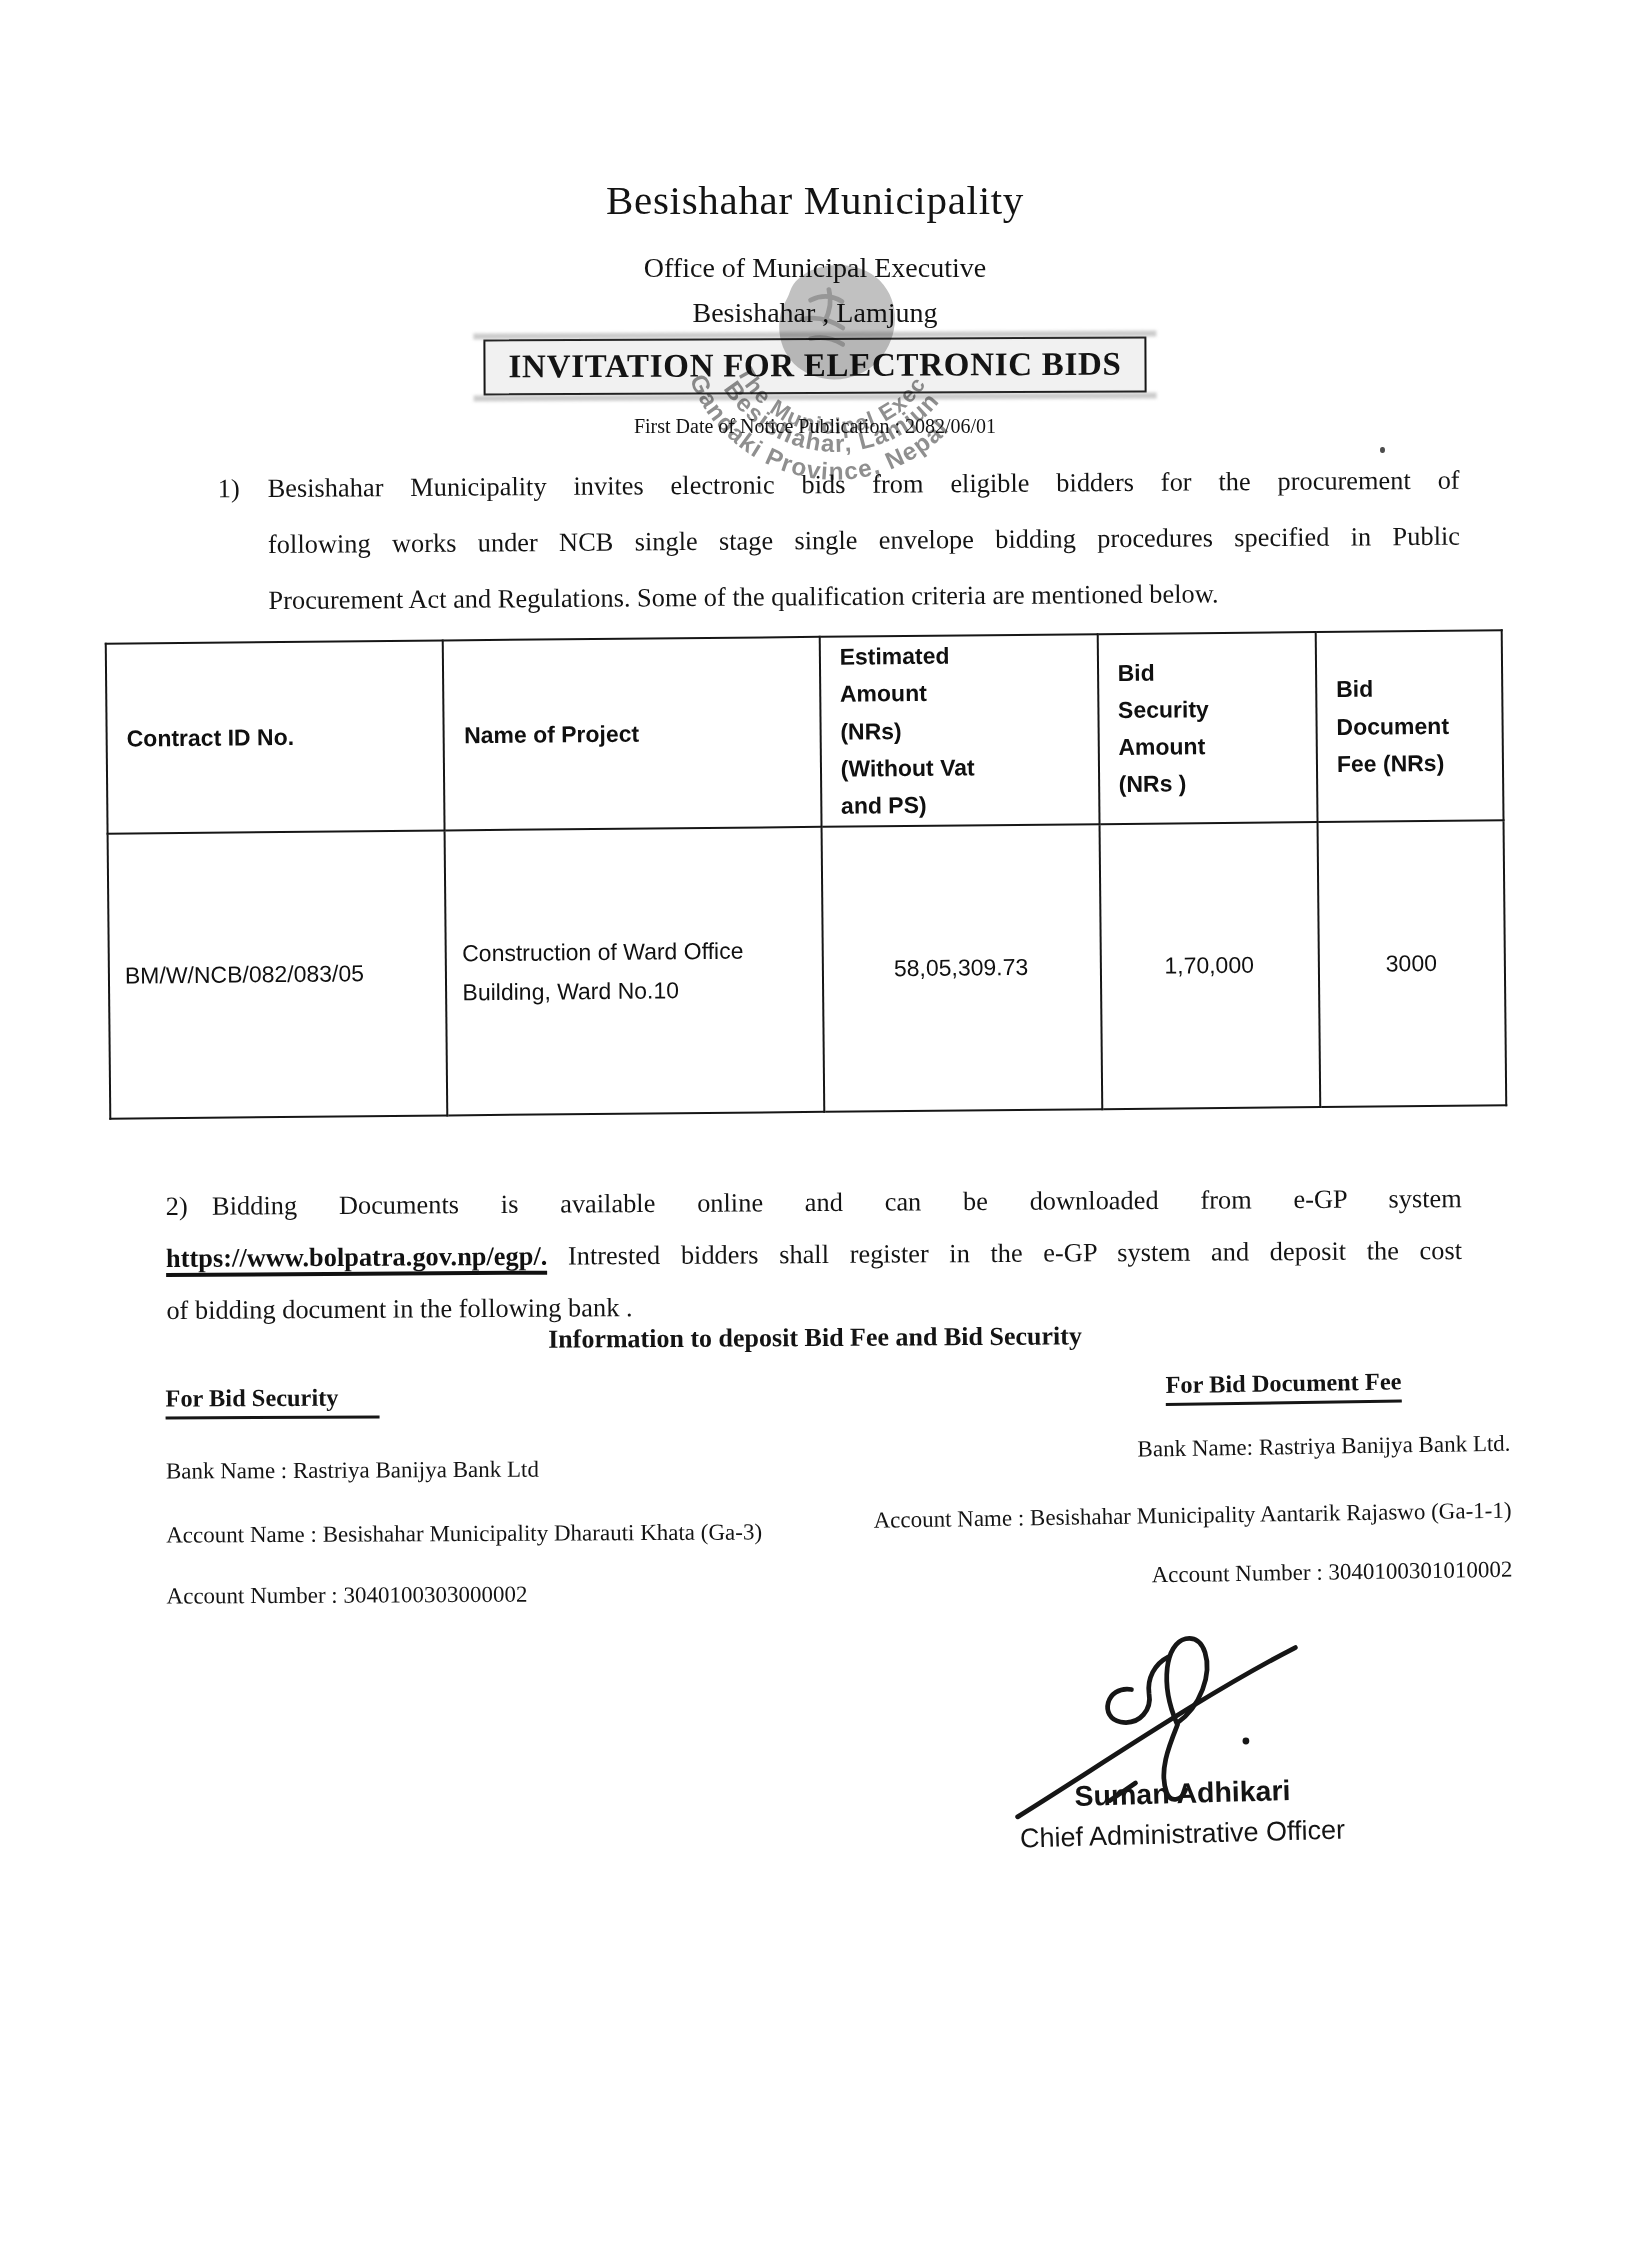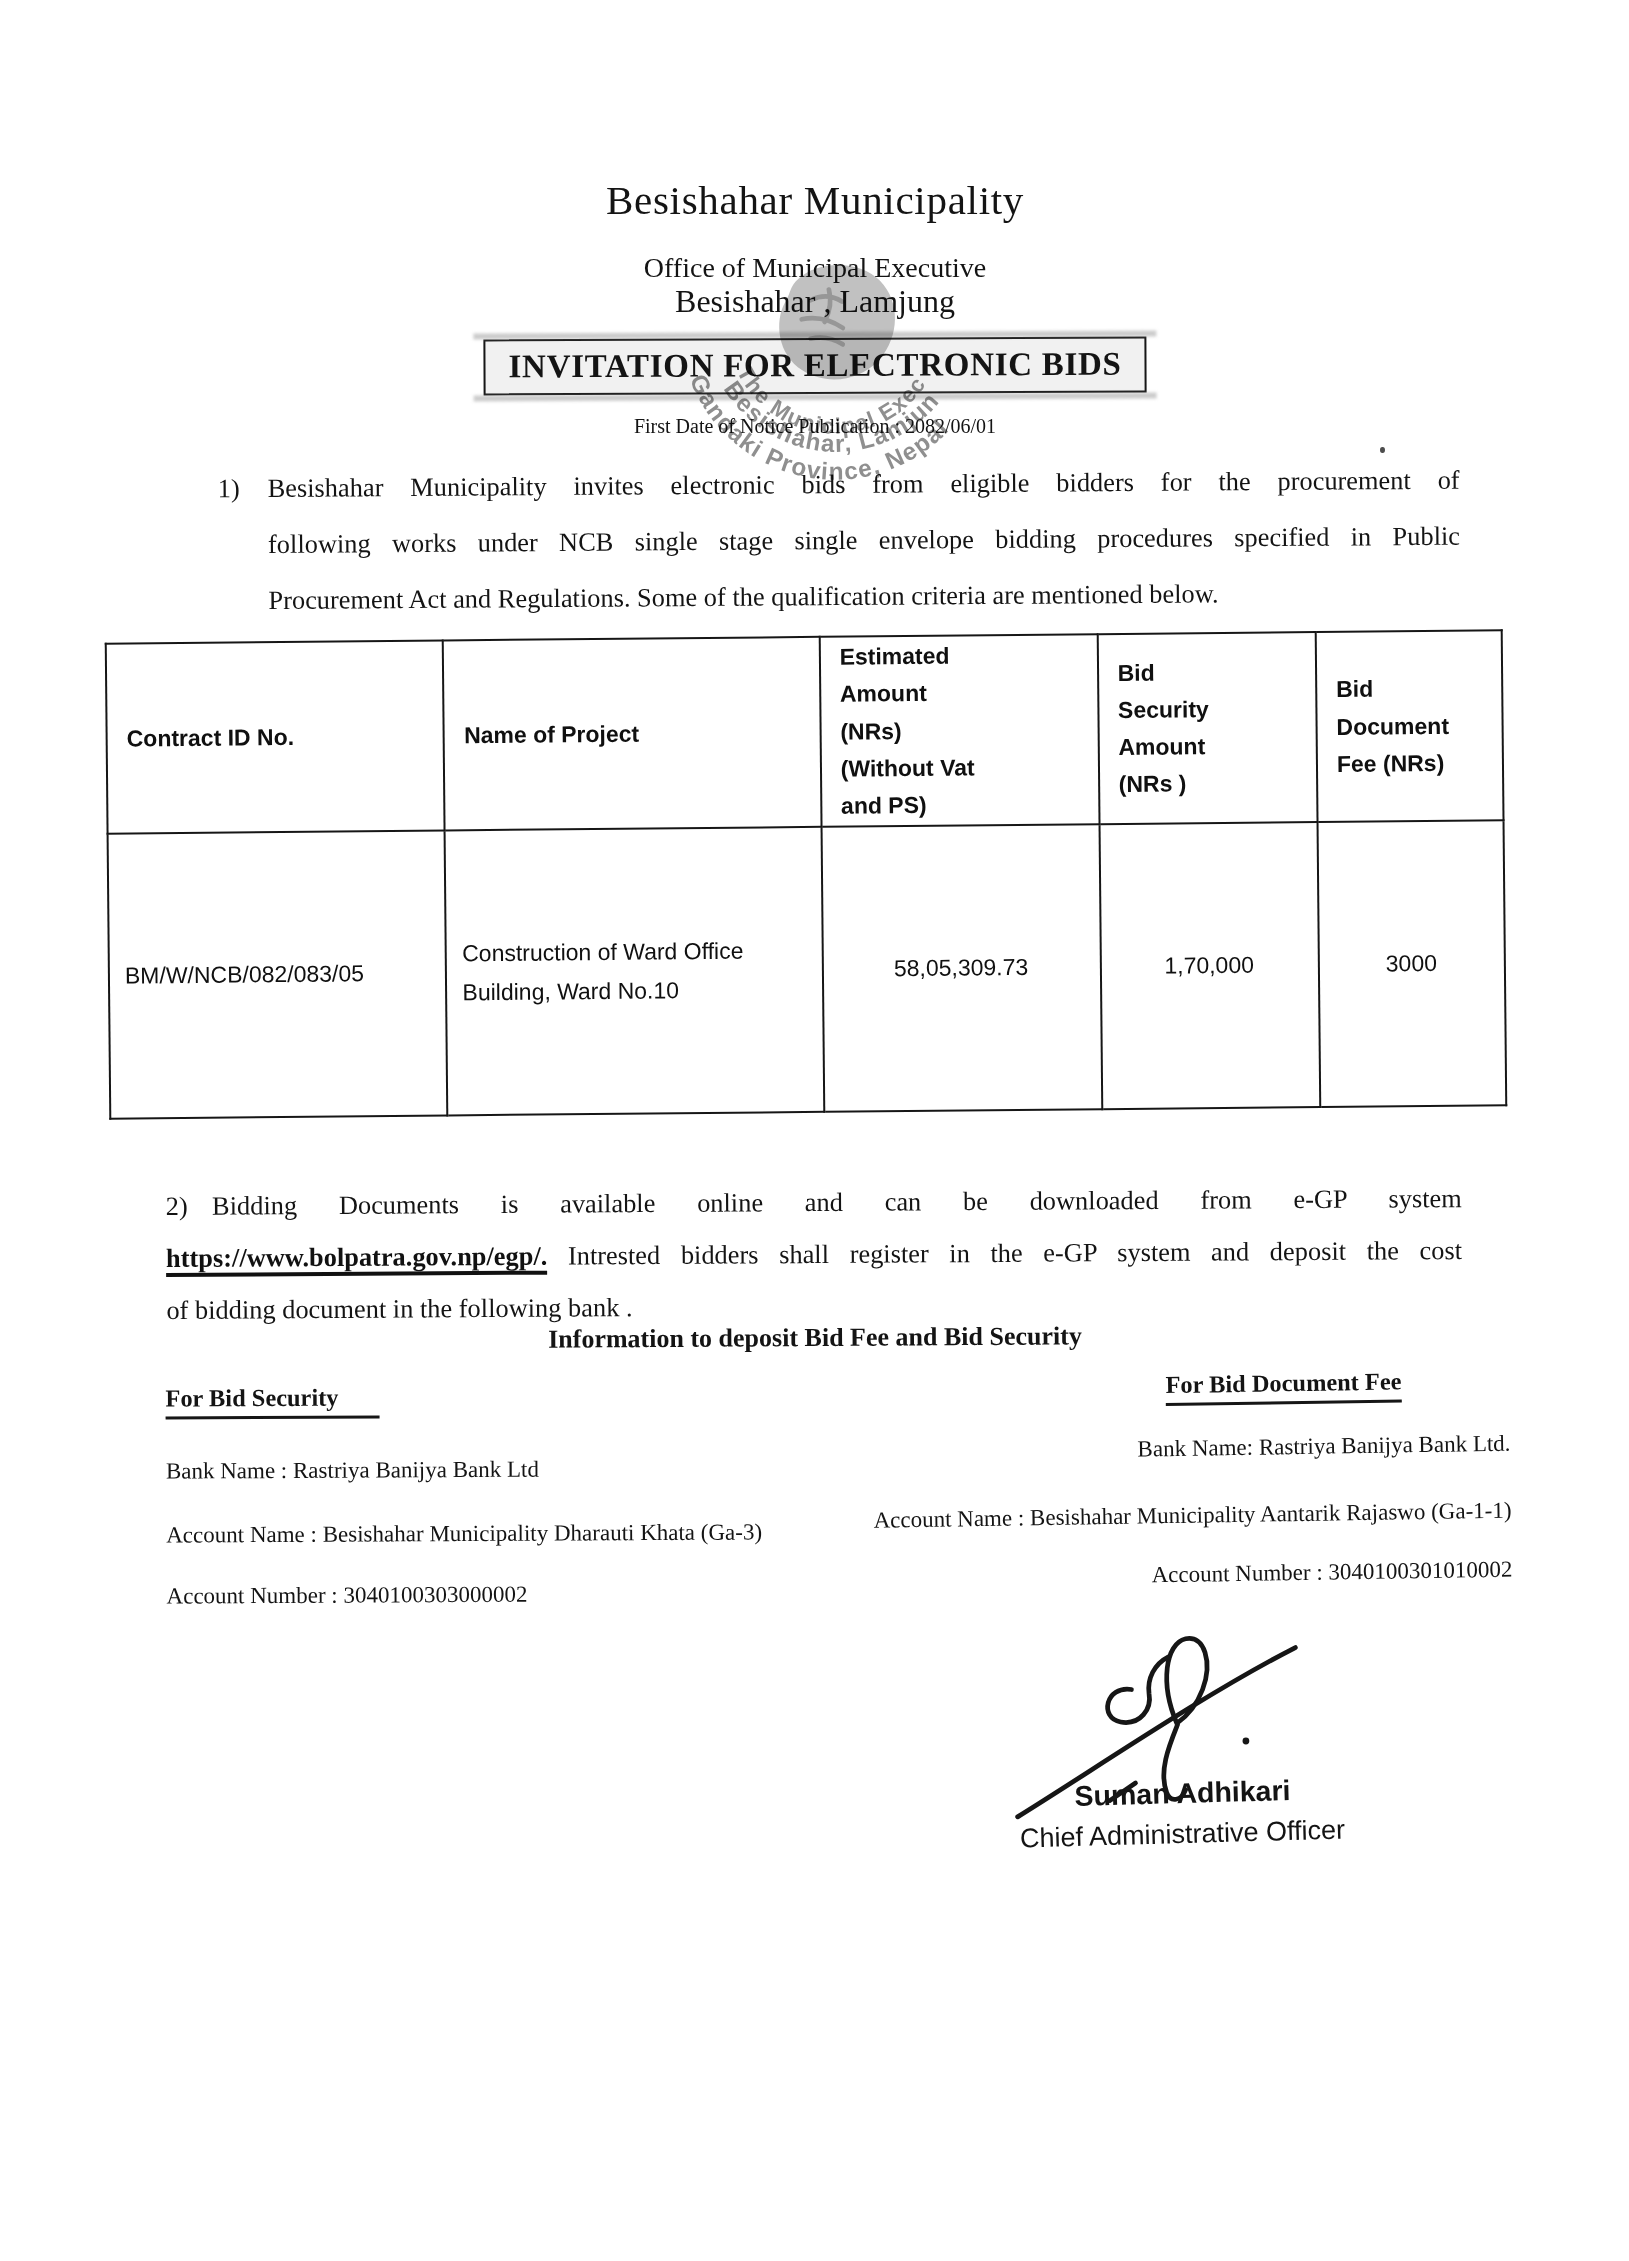--- a/index.html
+++ b/index.html
@@ -10,21 +10,21 @@
     font-family:"Liberation Serif", serif;
     color:#141414;
     overflow:hidden;
   }
   .abs{position:absolute;}
   .centered{left:0;width:1630px;text-align:center;}
 
   
   .muni-title{top:176px;font-size:41px;letter-spacing:0.7px;font-weight:500;}
   .office-line{top:252px;font-size:28px;}
-  .location-line{top:283px;font-size:32px;}
+  .location-line{top:297px;font-size:28px;}
   .title-box{
     top:338px;left:50%;transform:translateX(-50%) rotate(-0.25deg);
     border:2.7px solid #161616;
     background:#f1f1f1;
     padding:6.8px 23px 8.1px 23px;
     font-size:33px;font-weight:bold;letter-spacing:0.7px;
     white-space:nowrap;
   }
   .title-box::before,.title-box::after{
     content:"";position:absolute;left:-12.2px;right:-12.2px;height:6.1px;

